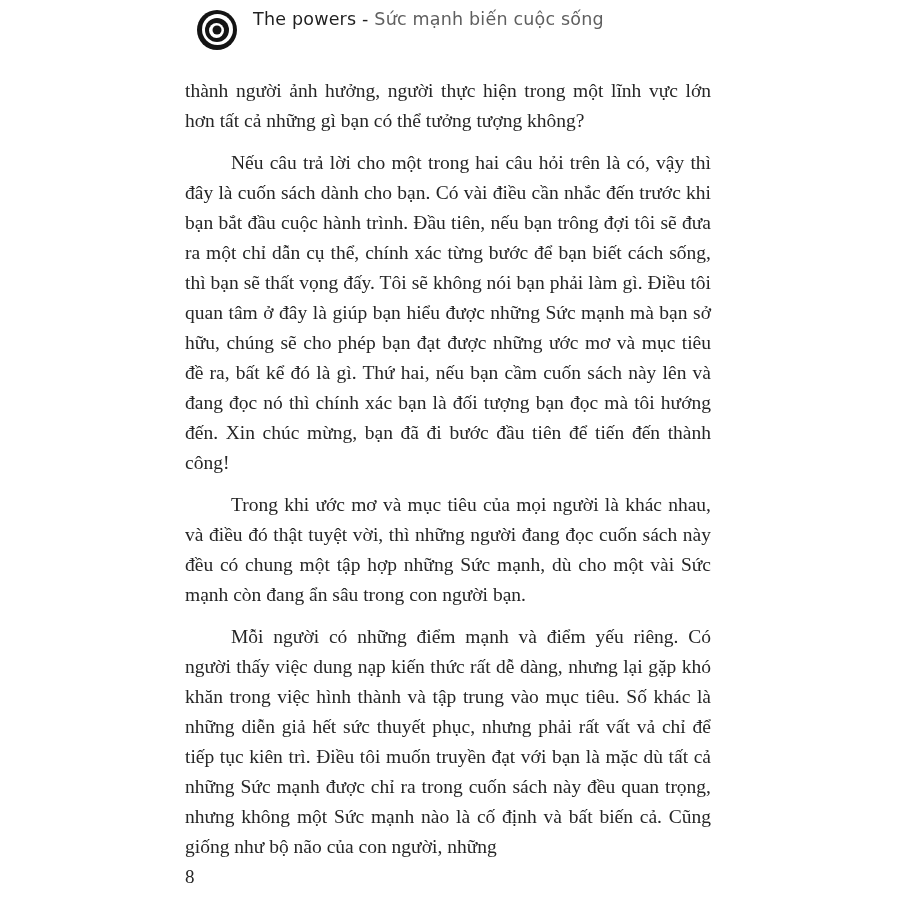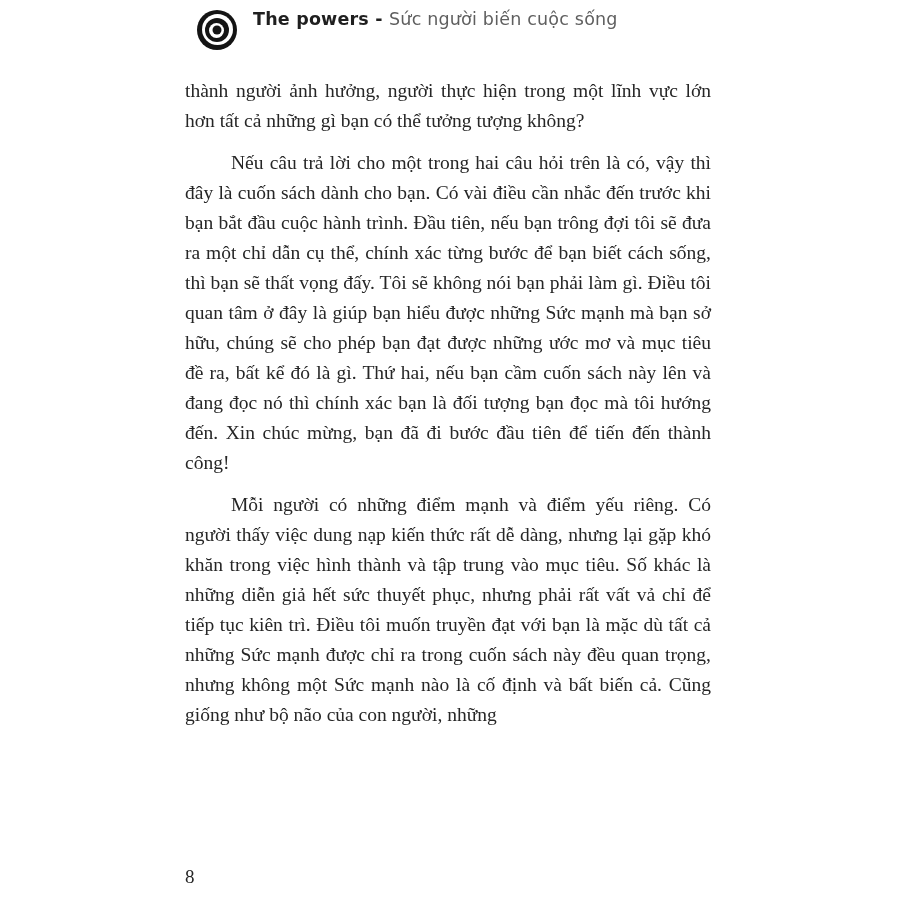--- a/index.html
+++ b/index.html
@@ -31,21 +31,21 @@
     margin-top: 2px;
   }
   .header-title {
     font-family: "DejaVu Sans", "Liberation Sans", sans-serif;
     font-size: 17.5px;
     line-height: 25px;
     color: #5f5f5f;
     letter-spacing: 0.2px;
   }
   .header-title .bold {
-    font-weight: bold;
+    font-weight: normal;
     color: #1f1f1f;
   }
   .content {
     position: absolute;
     left: 185px;
     top: 76px;
     width: 534px;
     text-align: justify;
     font-size: 19.5px;
     line-height: 30px;
@@ -72,25 +72,26 @@
 
   <div class="header">
     <svg class="logo" viewBox="0 0 42 42">
       <circle cx="21" cy="21" r="20" fill="#141414"></circle>
       <circle cx="21.5" cy="20.5" r="15.5" fill="#ffffff"></circle>
       <circle cx="21" cy="21" r="12" fill="#141414"></circle>
       <circle cx="20.5" cy="21.5" r="7.5" fill="#ffffff"></circle>
       <circle cx="21" cy="21" r="4.5" fill="#141414"></circle>
     </svg>
     <div class="header-title">
-      <div><span class="bold">The powers - </span><span>Sức người biến cuộc sống</span></div>
+      <div><span class="bold">The powers - </span><span>Sức mạnh biến cuộc sống</span></div>
     </div>
   </div>
 
   <div class="content">
     <p class="no-indent">thành người ảnh hưởng, người thực hiện trong một lĩnh vực lớn hơn tất cả những gì bạn có thể tưởng tượng không?</p>
     <p>Nếu câu trả lời cho một trong hai câu hỏi trên là có, vậy thì đây là cuốn sách dành cho bạn. Có vài điều cần nhắc đến trước khi bạn bắt đầu cuộc hành trình. Đầu tiên, nếu bạn trông đợi tôi sẽ đưa ra một chỉ dẫn cụ thể, chính xác từng bước để bạn biết cách sống, thì bạn sẽ thất vọng đấy. Tôi sẽ không nói bạn phải làm gì. Điều tôi quan tâm ở đây là giúp bạn hiểu được những Sức mạnh mà bạn sở hữu, chúng sẽ cho phép bạn đạt được những ước mơ và mục tiêu đề ra, bất kể đó là gì. Thứ hai, nếu bạn cầm cuốn sách này lên và đang đọc nó thì chính xác bạn là đối tượng bạn đọc mà tôi hướng đến. Xin chúc mừng, bạn đã đi bước đầu tiên để tiến đến thành công!</p>
+    <p>Trong khi ước mơ và mục tiêu của mọi người là khác nhau, và điều đó thật tuyệt vời, thì những người đang đọc cuốn sách này đều có chung một tập hợp những Sức mạnh, dù cho một vài Sức mạnh còn đang ẩn sâu trong con người bạn.</p>
     <p>Mỗi người có những điểm mạnh và điểm yếu riêng. Có người thấy việc dung nạp kiến thức rất dễ dàng, nhưng lại gặp khó khăn trong việc hình thành và tập trung vào mục tiêu. Số khác là những diễn giả hết sức thuyết phục, nhưng phải rất vất vả chỉ để tiếp tục kiên trì. Điều tôi muốn truyền đạt với bạn là mặc dù tất cả những Sức mạnh được chỉ ra trong cuốn sách này đều quan trọng, nhưng không một Sức mạnh nào là cố định và bất biến cả. Cũng giống như bộ não của con người, những</p>
   </div>
 
   <div class="page-number">8</div>
 
 </div>
 
 </body></html>

